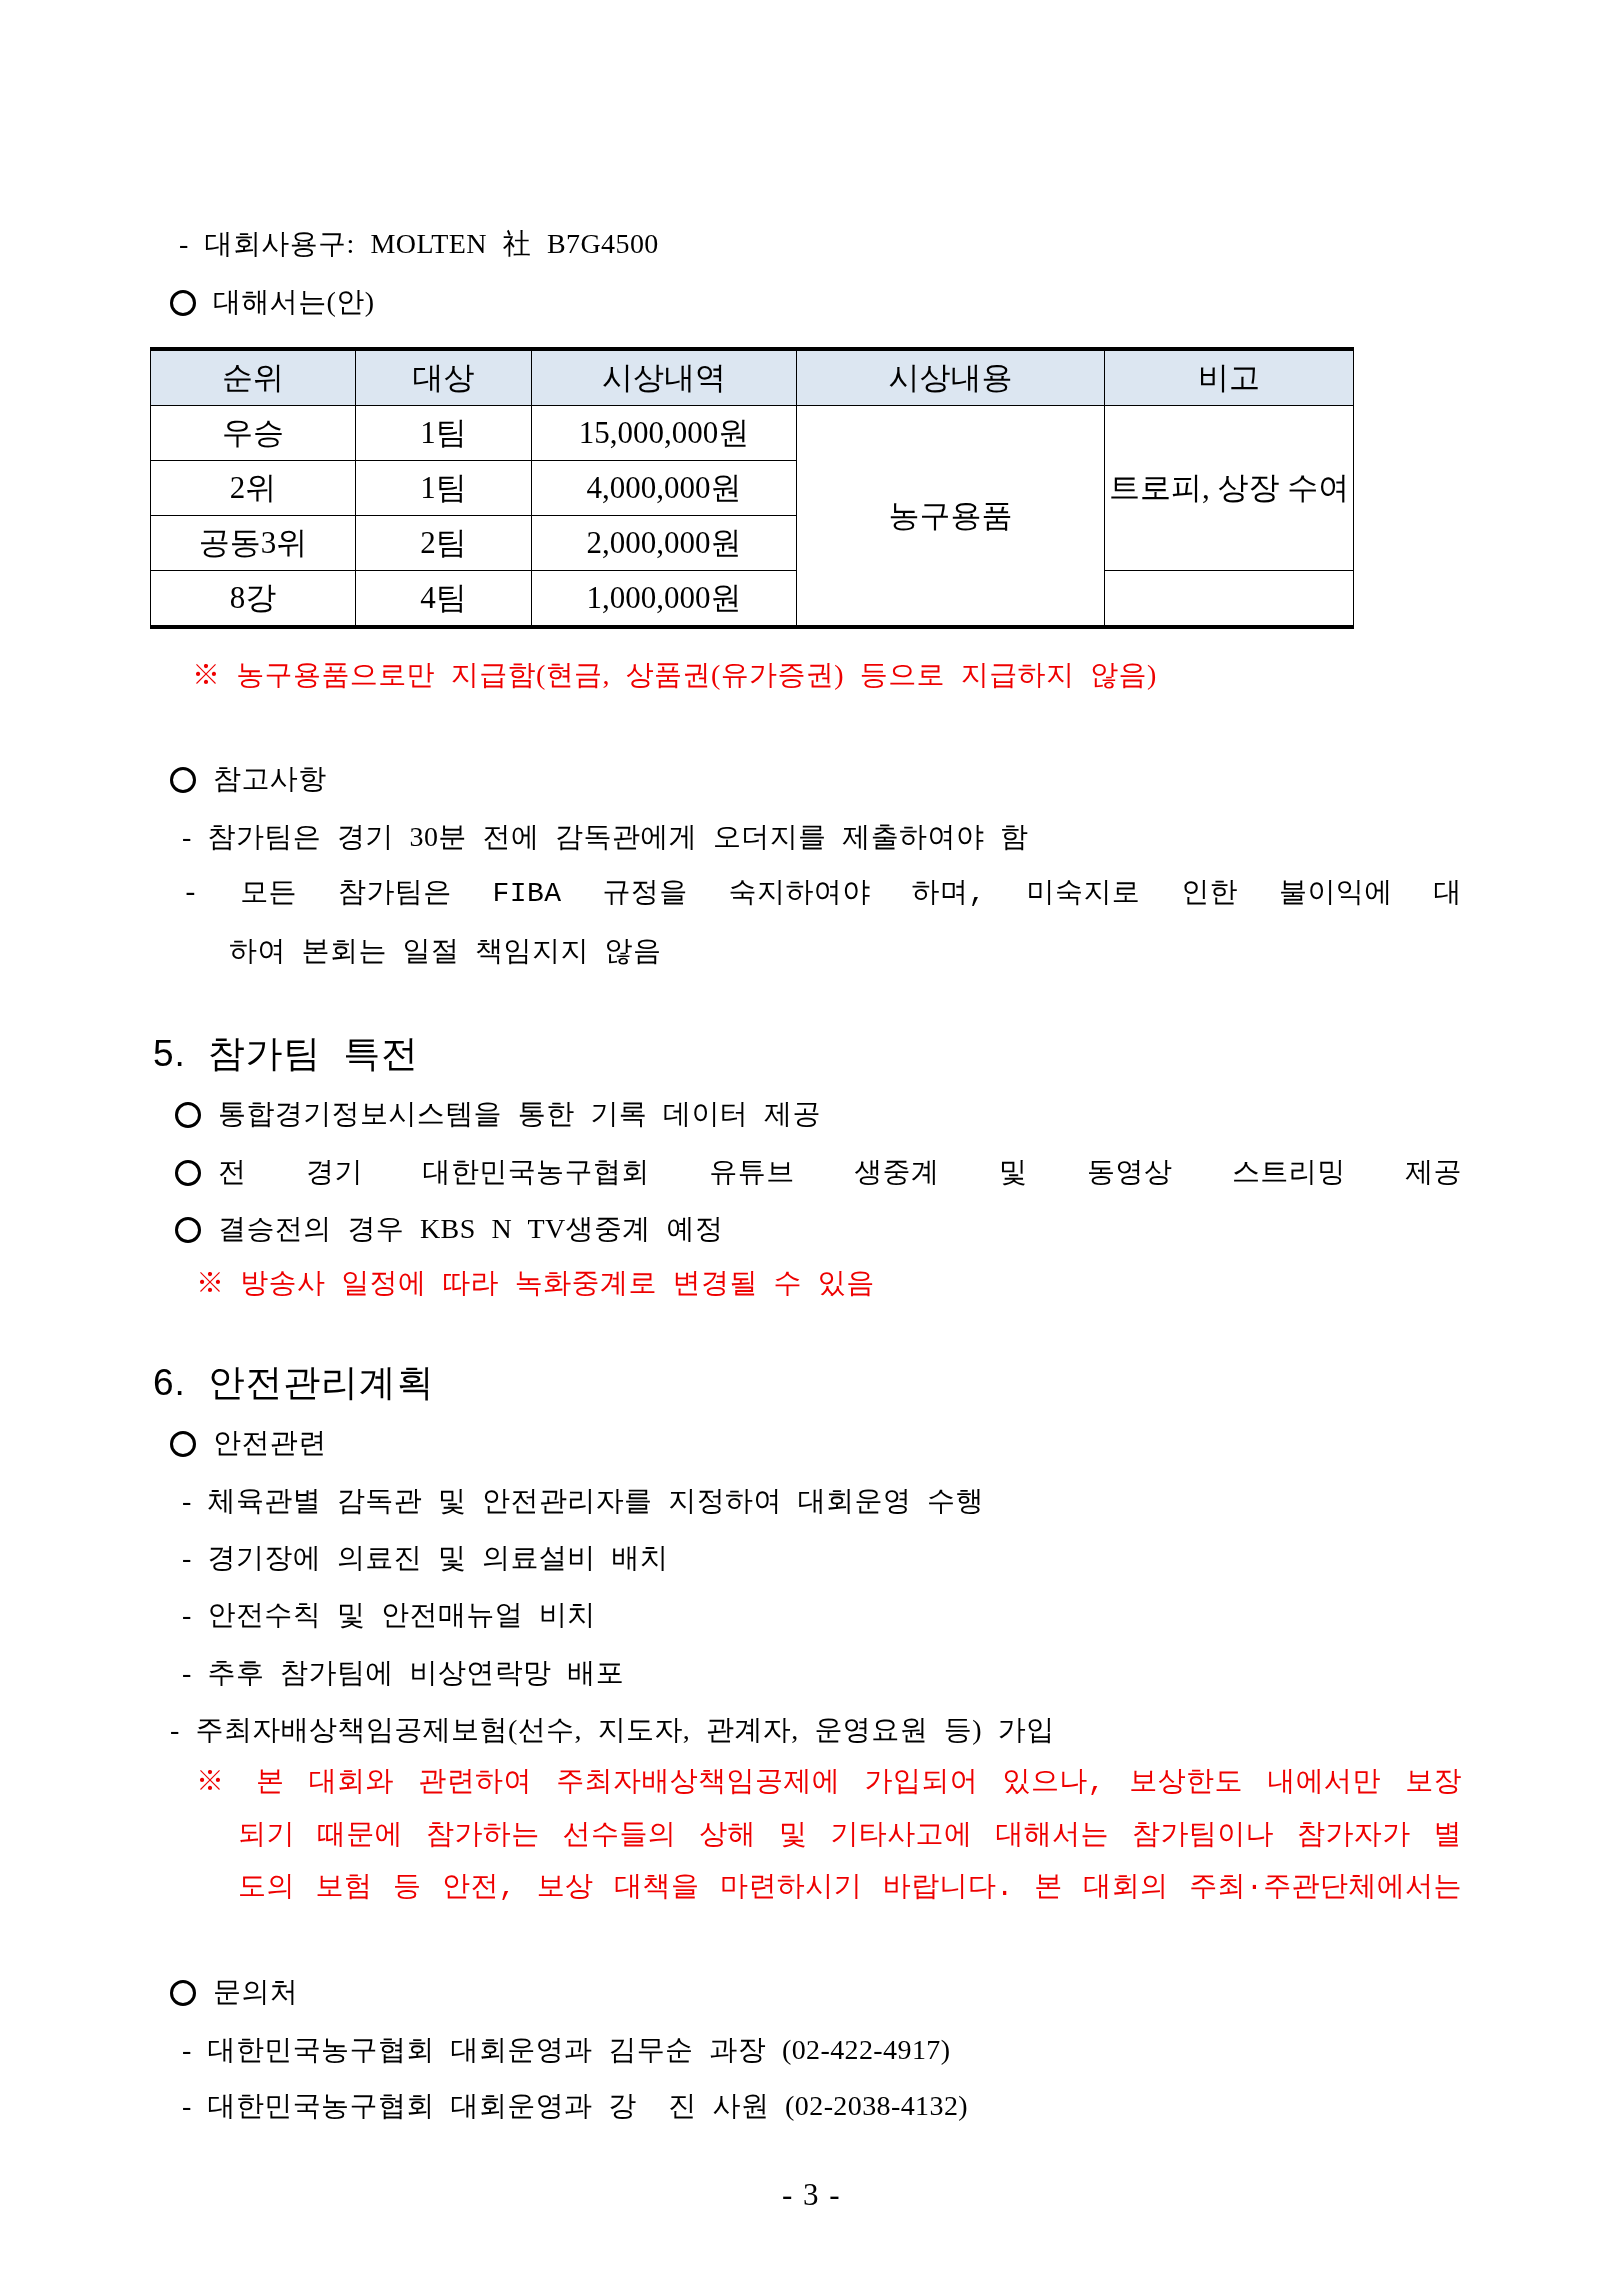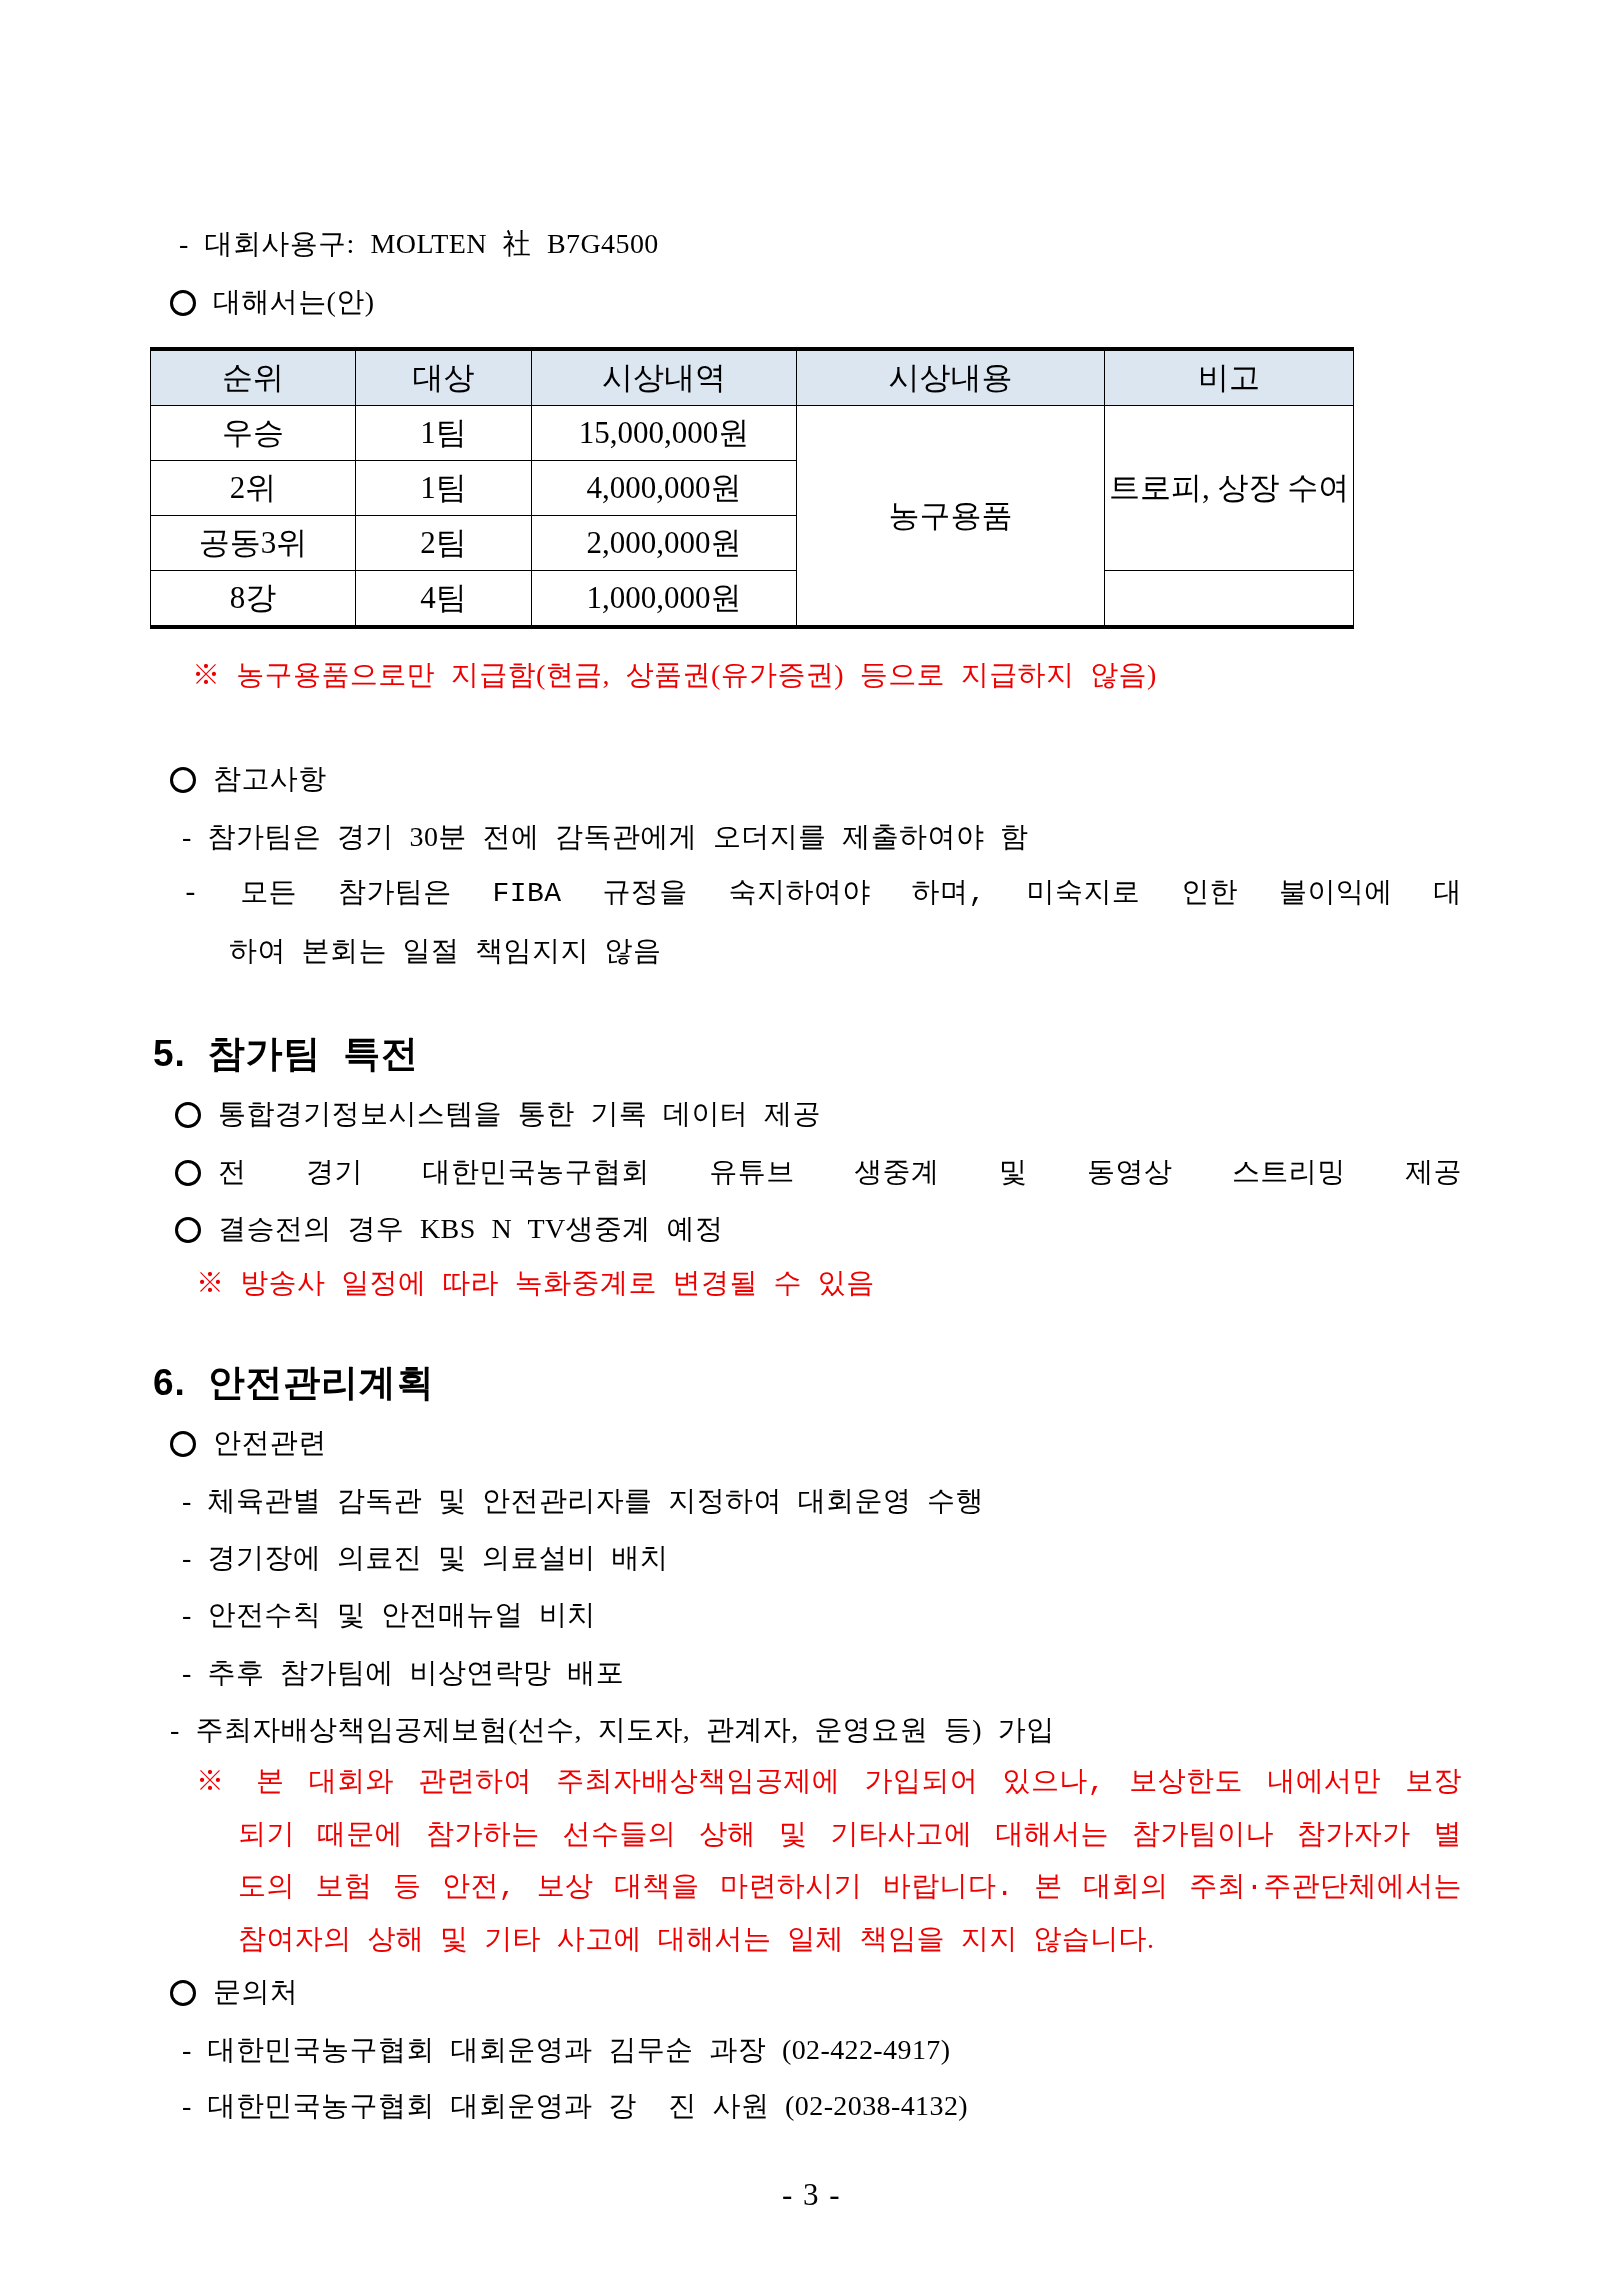--- a/index.html
+++ b/index.html
@@ -43,21 +43,21 @@
   }
   .ring {
     flex: 0 0 auto;
     width: 20px; height: 20px;
     border: 3.8px solid #000;
     border-radius: 50%;
     margin-top: 3.1px;
   }
   .heading {
     font-family: "Liberation Sans", "DejaVu Sans", sans-serif;
-    font-weight: bold;
+    font-weight: normal;
     font-size: 37px;
     letter-spacing: 0.8px;
   }
   .red { color: var(--accent-red, #ee0000); }
   .prewrap { white-space: pre; }
 
   .prize-table {
     position: absolute;
     left: 150px; top: 347px;
     width: 1203px;
@@ -182,21 +182,20 @@
   </div>
   <div class="line" style="left:182px; top:1480px">- 체육관별 감독관 및 안전관리자를 지정하여 대회운영 수행</div>
   <div class="line" style="left:182px; top:1537px">- 경기장에 의료진 및 의료설비 배치</div>
   <div class="line" style="left:182px; top:1652px">- 추후 참가팀에 비상연락망 배포</div>
   <div class="line" style="left:182px; top:1594px">- 안전수칙 및 안전매뉴얼 비치</div>
   <div class="line" style="left:170px; top:1709px">- 주최자배상책임공제보험(선수, 지도자, 관계자, 운영요원 등) 가입</div>
 
   <div class="line red justify" style="left:196px; top:1762px; right:161px">※ 본 대회와 관련하여 주최자배상책임공제에 가입되어 있으나, 보상한도 내에서만 보장</div>
   <div class="line red justify" style="left:238px; top:1815px; right:161px">되기 때문에 참가하는 선수들의 상해 및 기타사고에 대해서는 참가팀이나 참가자가 별</div>
   <div class="line red justify" style="left:238px; top:1867px; right:161px">도의 보험 등 안전, 보상 대책을 마련하시기 바랍니다. 본 대회의 주최·주관단체에서는</div>
-  <div class="line red" style="left:238px; top:1918px">참여자의 상해 및 기타 사고에 대해서는 일체 책임을 지지 않습니다.</div>
 
   <div class="line bullet-line" style="left:170px; top:1971px">
     <span class="ring"></span>
     <span>문의처</span>
   </div>
   <div class="line prewrap" style="left:182px; top:2029px">- 대한민국농구협회 대회운영과 김무순 과장 (02-422-4917)</div>
   <div class="line prewrap" style="left:182px; top:2085px">- 대한민국농구협회 대회운영과 강  진 사원 (02-2038-4132)</div>
 
   <div class="page-num">- 3 -</div>
 

